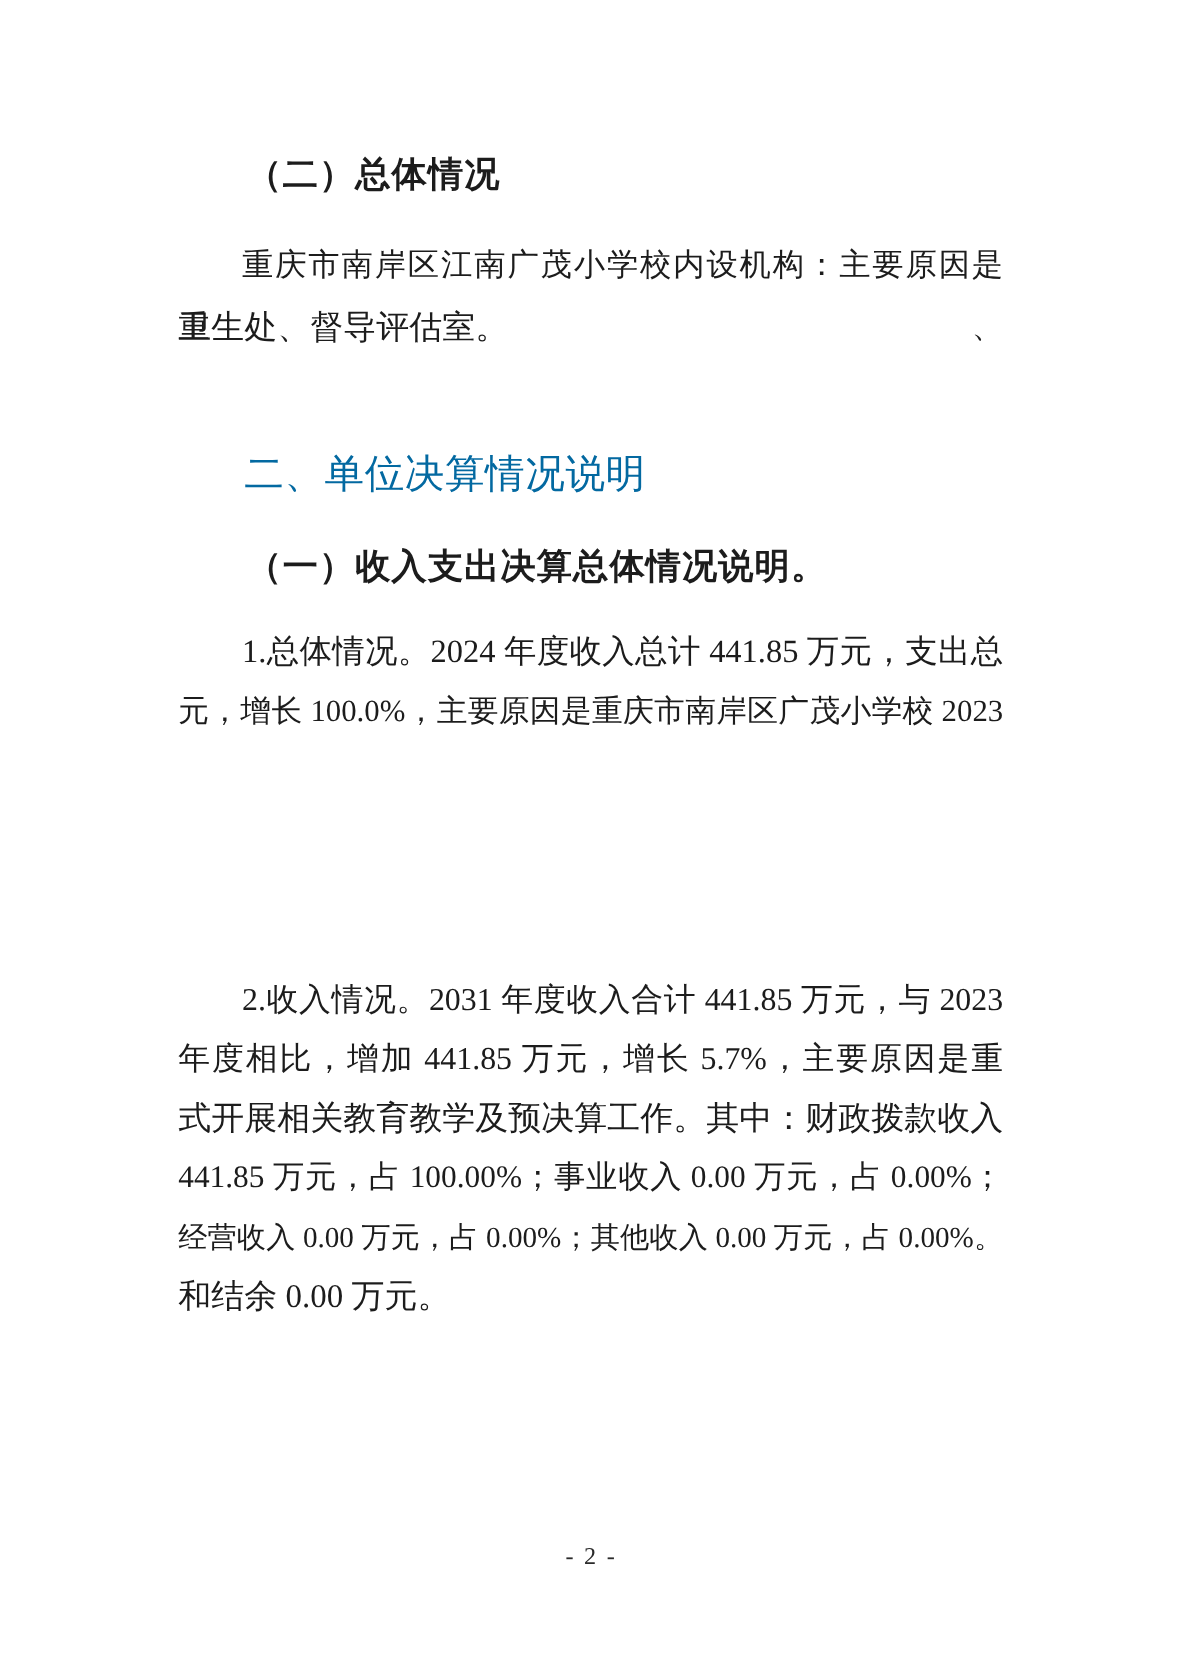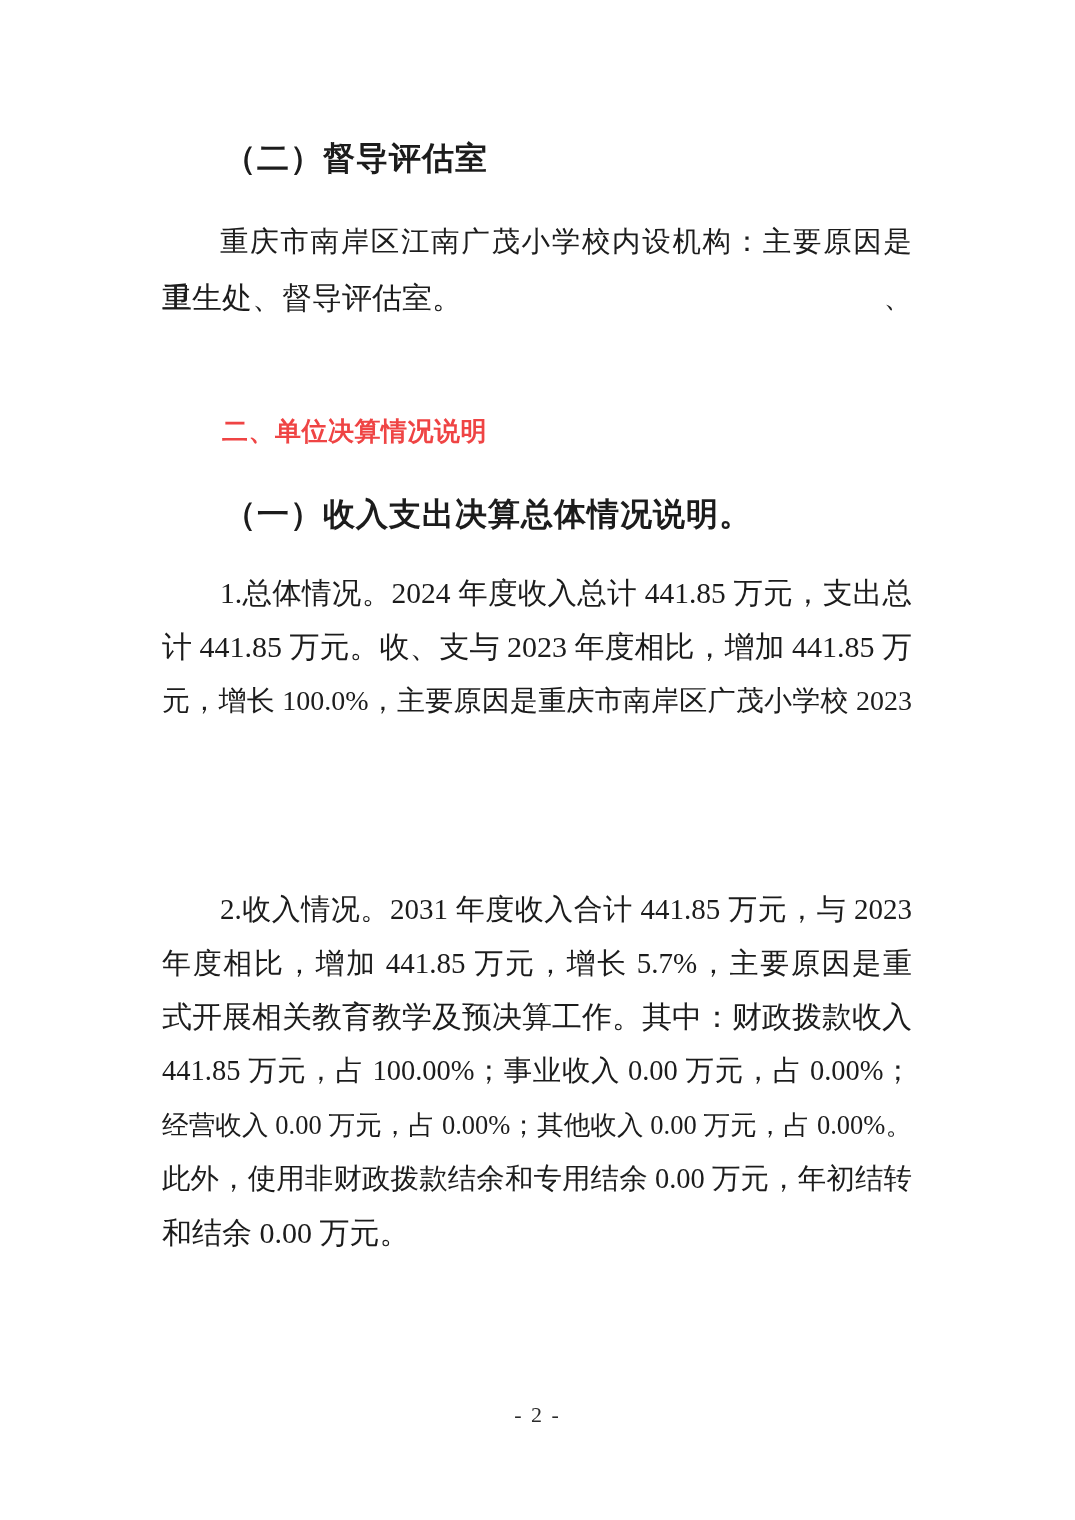--- a/index.html
+++ b/index.html
@@ -20,27 +20,27 @@
     margin: 0;
     font-size: 32px;
     line-height: 44px;
     font-weight: bold;
     padding-left: 62px;
     letter-spacing: 1px;
     font-family: "Liberation Serif", "DejaVu Serif", serif;
   }
   .heading-hei {
     margin: 0;
-    font-size: 26px;
+    font-size: 36px;
     line-height: 44px;
-    font-weight: bold;
+    font-weight: normal;
     padding-left: 60px;
     letter-spacing: 0.5px;
     font-family: "Liberation Sans", "DejaVu Sans", sans-serif;
-    color: #ef4444;
+    color: #0369a1;
   }
   .para .line {
     font-size: 30px;
     height: 54px;
     line-height: 54px;
   }
   .para-wide .line {
     height: 56px;
     line-height: 56px;
   }
@@ -59,46 +59,44 @@
     line-height: 30px;
     color: #2a2a2a;
     letter-spacing: 2px;
   }
 </style>
 </head>
 <body>
 
 <div>
 
-  <h2 class="block heading-kai" style="top:136px">（二）督导评估室</h2>
+  <h2 class="block heading-kai" style="top:136px">（二）总体情况</h2>
 
   <div class="block para para-wide" style="top:214px">
     <div class="line just indent" style="font-size: 28.5px;">重庆市南岸区江南广茂小学校内设机构：主要原因是重、</div>
     <div class="line" style="">卫生处、督导评估室。</div>
   </div>
 
   <h2 class="block heading-hei" style="top:409px">二、单位决算情况说明</h2>
 
   <h3 class="block heading-kai" style="top:492px">（一）收入支出决算总体情况说明。</h3>
 
   <div class="block para" style="top:566px">
     <div class="line just indent" style="font-size: 29.5px;">
       <span class="lead">1.总体情况。</span><span>2024 年度收入总计 441.85 万元，支出总</span>
     </div>
-    <div class="line just" style="">计 441.85 万元。收、支与 2023 年度相比，增加 441.85 万</div>
     <div class="line just" style="font-size: 28px;">元，增长 100.0%，主要原因是重庆市南岸区广茂小学校 2023</div>
   </div>
 
   <div class="block para" style="top:882px">
     <div class="line just indent" style="font-size: 29px;">
       <span class="lead">2.收入情况。</span><span>2031 年度收入合计 441.85 万元，与 2023</span>
     </div>
     <div class="line just" style="font-size: 29px;">年度相比，增加 441.85 万元，增长 5.7%，主要原因是重</div>
     <div class="line just" style="">式开展相关教育教学及预决算工作。其中：财政拨款收入</div>
     <div class="line just" style="font-size: 28.5px;">441.85 万元，占 100.00%；事业收入 0.00 万元，占 0.00%；</div>
     <div class="line just" style="font-size: 26.5px;">经营收入 0.00 万元，占 0.00%；其他收入 0.00 万元，占 0.00%。</div>
-    <div class="line just" style="font-size: 28.5px;">此外，使用非财政拨款结余和专用结余 0.00 万元，年初结转</div>
     <div class="line" style="">和结余 0.00 万元。</div>
   </div>
 
   <div class="footer">- 2 -</div>
 
 </div>
 
 </body></html>

